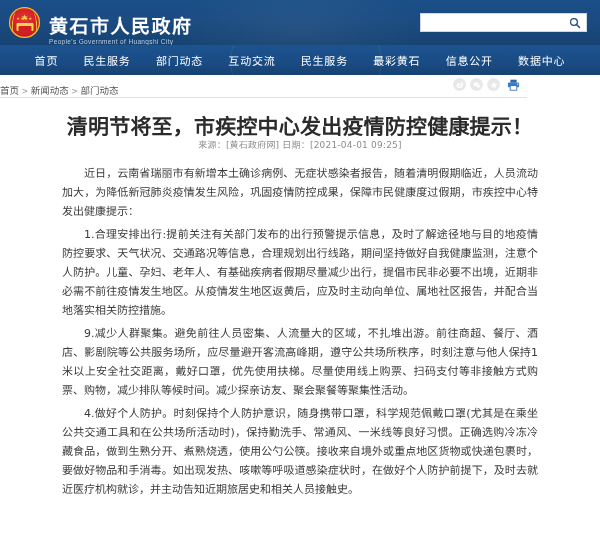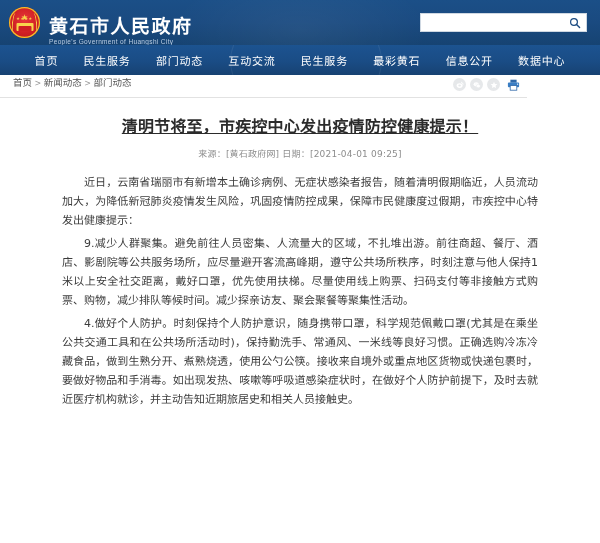--- a/index.html
+++ b/index.html
@@ -173,23 +173,23 @@
     cursor: pointer;
     white-space: nowrap;
     font-family: "DejaVu Sans", "Liberation Sans", sans-serif;
   }
 
   
   .crumb-bar {
     width: 527px;
     height: 23px;
     display: flex;
-    align-items: flex-start;
+    align-items: flex-end;
     border-bottom: 1px solid #e2e2e2;
-    padding: 0 13px;
+    padding: 0 0;
     position: relative;
     background: #fff;
   }
   .crumb {
     font-size: 9.5px;
     color: #555;
     white-space: nowrap;
     font-family: "DejaVu Sans", "Liberation Sans", sans-serif;
   }
   .crumb a { color: #555; text-decoration: none; cursor: pointer; }
@@ -222,33 +222,31 @@
     margin-left: 2px;
   }
 
   
   .article {
     width: 600px;
     padding: 18px 62px 0 62px;
   }
   .art-title {
     text-align: center;
-    font-size: 16px;
+    font-size: 21px;
     font-weight: bold;
     color: #2b2b2b;
     line-height: 22px;
     letter-spacing: 0.2px;
     font-family: "DejaVu Sans", "Liberation Sans", sans-serif;
-    text-decoration: underline;
   }
   .art-meta {
     text-align: center;
     font-size: 9px;
     color: #8d8d8d;
-    margin-top: 9px;
     letter-spacing: 0.2px;
     font-family: "DejaVu Sans", "Liberation Sans", sans-serif;
   }
   .art-body {
     margin-top: 13px;
   }
   .art-body p {
     font-size: 11px;
     line-height: 19px;
     color: #3c3c3c;
@@ -335,16 +333,17 @@
       </svg>
     </span>
   </div>
 </div>
 
 <article class="article">
   <h1 class="art-title">清明节将至，市疾控中心发出疫情防控健康提示！</h1>
   <div class="art-meta">来源：[黄石政府网] 日期：[2021-04-01 09:25]</div>
   <div class="art-body">
     <p>近日，云南省瑞丽市有新增本土确诊病例、无症状感染者报告，随着清明假期临近，人员流动加大，为降低新冠肺炎疫情发生风险，巩固疫情防控成果，保障市民健康度过假期，市疾控中心特发出健康提示：</p>
+    <p>1.合理安排出行:提前关注有关部门发布的出行预警提示信息，及时了解途径地与目的地疫情防控要求、天气状况、交通路况等信息，合理规划出行线路，期间坚持做好自我健康监测，注意个人防护。儿童、孕妇、老年人、有基础疾病者假期尽量减少出行，提倡市民非必要不出境，近期非必需不前往疫情发生地区。从疫情发生地区返黄后，应及时主动向单位、属地社区报告，并配合当地落实相关防控措施。</p>
     <p>9.减少人群聚集。避免前往人员密集、人流量大的区域，不扎堆出游。前往商超、餐厅、酒店、影剧院等公共服务场所，应尽量避开客流高峰期，遵守公共场所秩序，时刻注意与他人保持1米以上安全社交距离，戴好口罩，优先使用扶梯。尽量使用线上购票、扫码支付等非接触方式购票、购物，减少排队等候时间。减少探亲访友、聚会聚餐等聚集性活动。</p>
     <p>4.做好个人防护。时刻保持个人防护意识，随身携带口罩，科学规范佩戴口罩(尤其是在乘坐公共交通工具和在公共场所活动时)，保持勤洗手、常通风、一米线等良好习惯。正确选购冷冻冷藏食品，做到生熟分开、煮熟烧透，使用公勺公筷。接收来自境外或重点地区货物或快递包裹时，要做好物品和手消毒。如出现发热、咳嗽等呼吸道感染症状时，在做好个人防护前提下，及时去就近医疗机构就诊，并主动告知近期旅居史和相关人员接触史。</p>
   </div>
 </article>
 
 </body></html>

